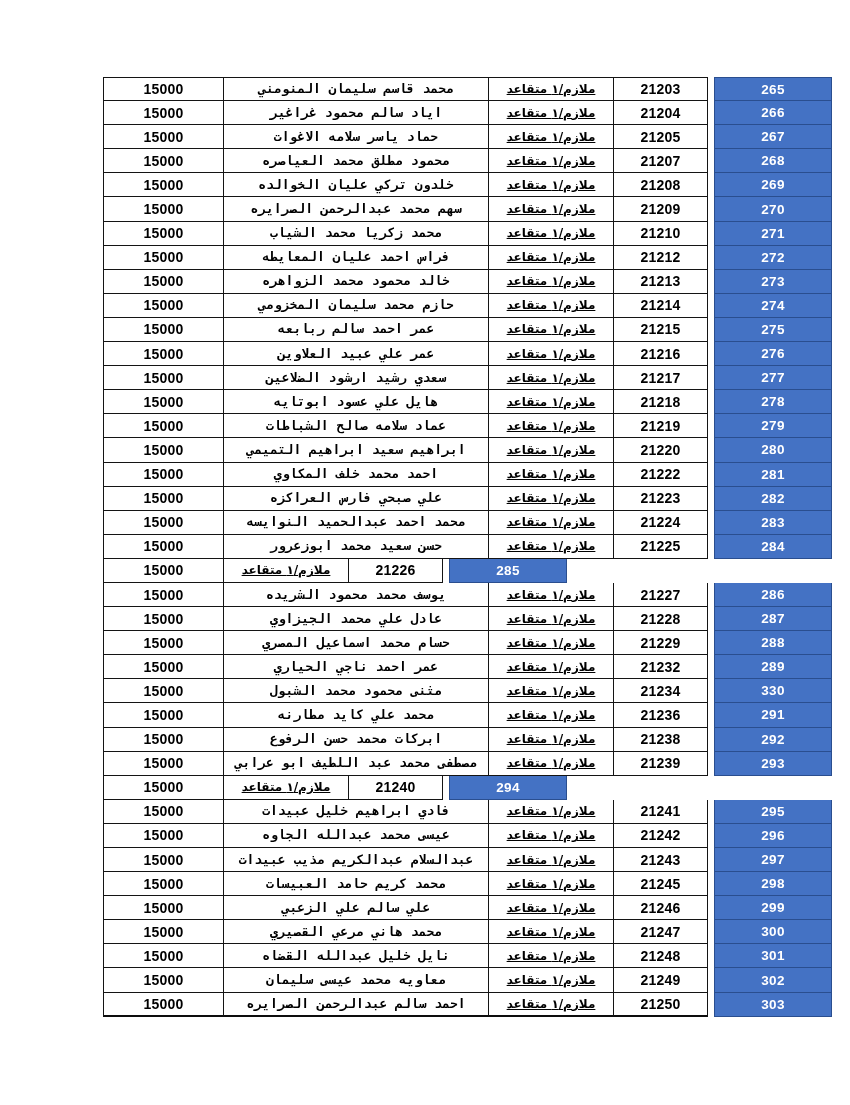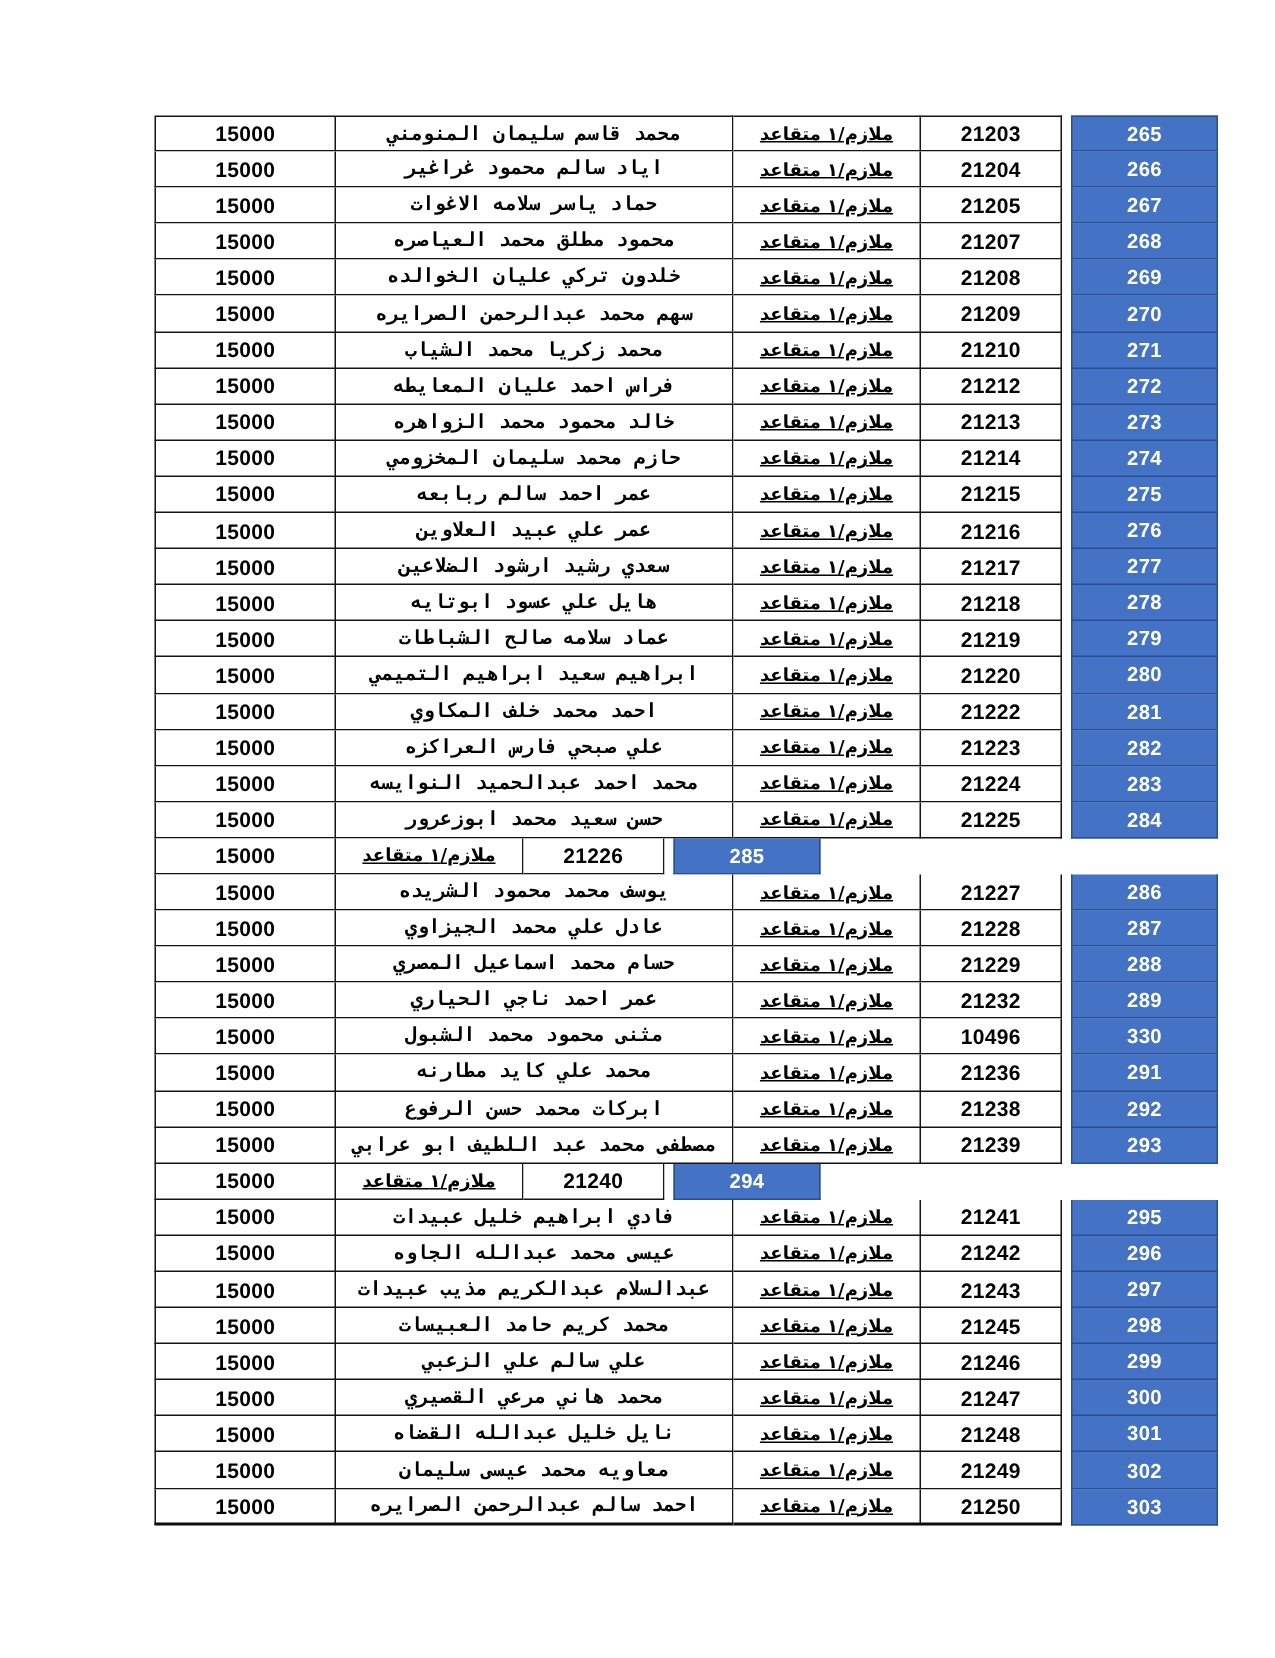--- a/index.html
+++ b/index.html
@@ -45,21 +45,21 @@
   .amount { width: 121px; border-left: 1.5px solid #141414; font-size: 14px; letter-spacing: 0.2px; }
   .name   { width: 265px; font-size: 13px; direction: rtl; font-family: Liberation Mono, monospace; }
   .rank   { width: 125px; font-size: 12px; direction: rtl; font-family: "DejaVu Sans", sans-serif; text-decoration: underline; }
   .idnum  { width: 94px;  font-size: 14px; letter-spacing: 0.2px; }
   .trow:first-child .wcell { border-top: 1.5px solid #141414; }
   .trow:last-child .wcell { border-bottom: 2.2px solid #0d0d0d; }
   
   .gap { width: 6px; background: #ffffff; }
   
   .seq {
-    width: 98px;
+    width: 118px;
     background: #4472C4;
     border-left: 1px solid #2A4E8F;
     border-right: 1px solid #2A4E8F;
     border-bottom: 1px solid #2A4E8F;
     color: #FFFFFF;
     font-weight: bold;
     font-size: 13.5px;
     letter-spacing: 0.3px;
     font-family: "Liberation Sans", "DejaVu Sans", sans-serif;
   }
@@ -293,21 +293,21 @@
     <div class="cell wcell rank">ملازم/١ متقاعد</div>
     <div class="cell wcell idnum num-font">21232</div>
     <div class="gap"></div>
     <div class="cell seq">289</div>
   </div>
 
   <div class="trow">
     <div class="cell wcell amount num-font">15000</div>
     <div class="cell wcell name">مثنى محمود محمد الشبول</div>
     <div class="cell wcell rank">ملازم/١ متقاعد</div>
-    <div class="cell wcell idnum num-font">10496</div>
+    <div class="cell wcell idnum num-font">21234</div>
     <div class="gap"></div>
     <div class="cell seq">330</div>
   </div>
 
   <div class="trow">
     <div class="cell wcell amount num-font">15000</div>
     <div class="cell wcell name">محمد علي كايد مطارنه</div>
     <div class="cell wcell rank">ملازم/١ متقاعد</div>
     <div class="cell wcell idnum num-font">21236</div>
     <div class="gap"></div>

